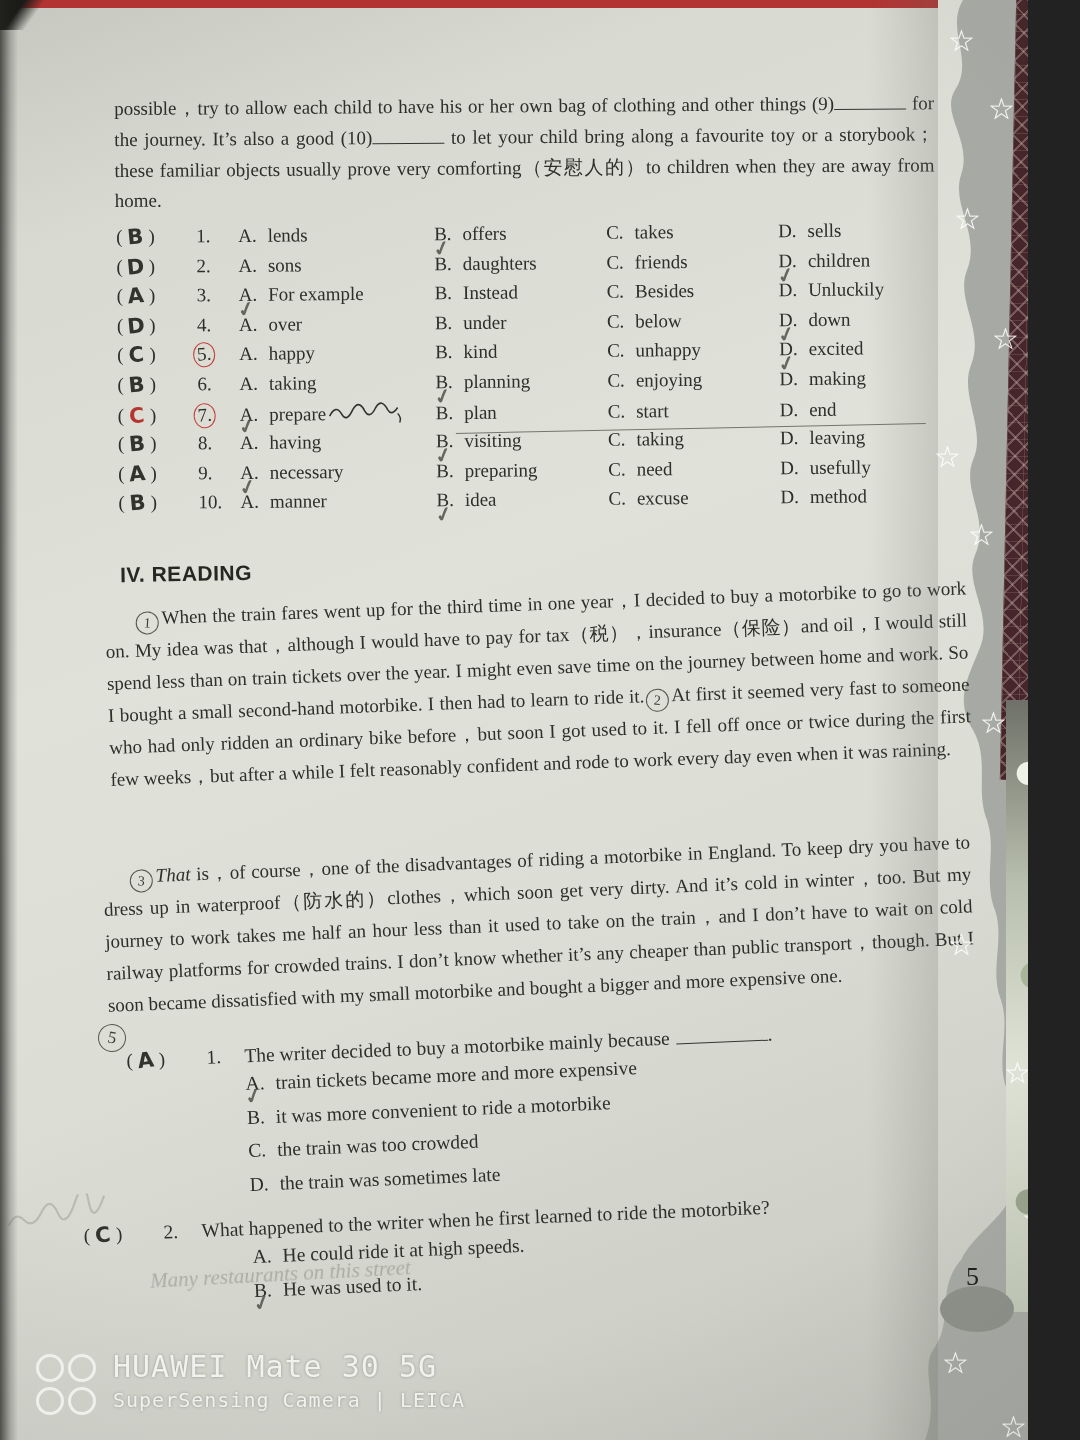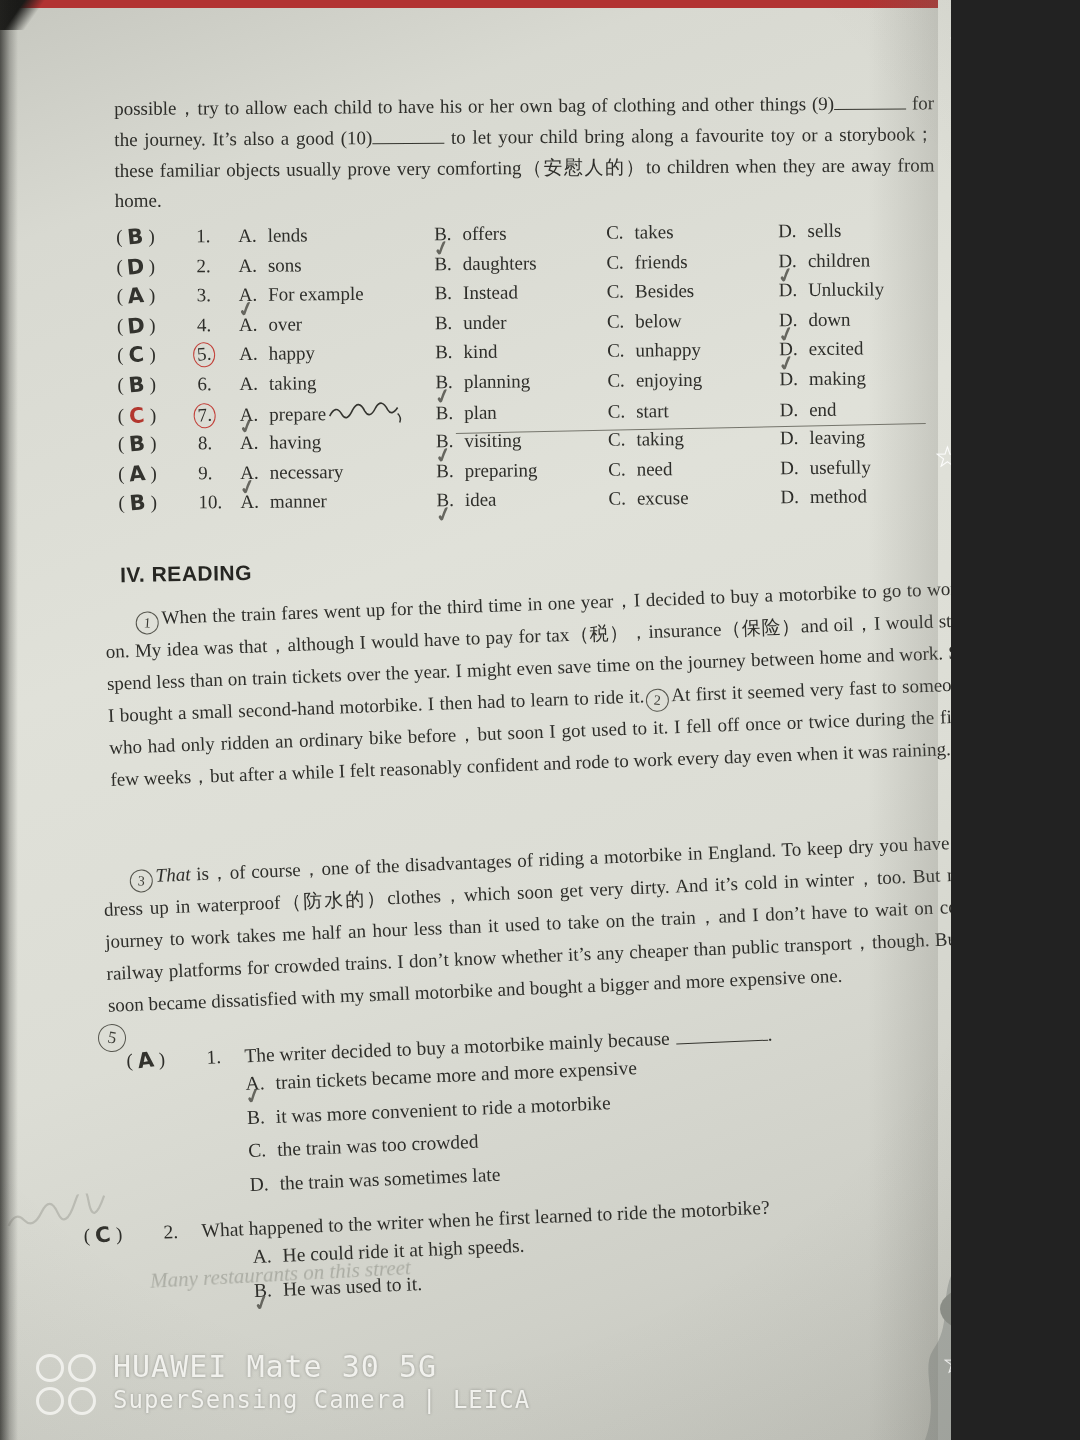--- a/index.html
+++ b/index.html
@@ -1,18 +1,18 @@
 <!DOCTYPE html>
 <html><head>
 <meta charset="utf-8">
 <style>
   html,body{margin:0;padding:0;background:#222;}
-  .photo{position:relative;width:939px;height:1440px;overflow:hidden;
+  .photo{position:relative;width:1028px;height:1440px;overflow:hidden;
     font-family:"Liberation Serif",serif;color:#2e2e2a;
-    background:linear-gradient(160deg,#c6c7bf 0%,#d8d9d1 14%,#e0e1d9 40%,#dcddd5 62%,#cfd0c8 85%,#c2c3bb 100%);padding-left:12px;}
+    background:linear-gradient(160deg,#c6c7bf 0%,#d8d9d1 14%,#e0e1d9 40%,#dcddd5 62%,#cfd0c8 85%,#c2c3bb 100%);}
   .overlay{position:absolute;inset:0;z-index:5;pointer-events:none;
     background:radial-gradient(120% 95% at 45% 42%,rgba(0,0,0,0) 55%,rgba(55,55,50,.14) 100%);}
   .red-strip{position:absolute;left:0;top:0;width:938px;height:8px;background:#b23332;z-index:2;}
   .corner-black{position:absolute;left:0;top:0;width:52px;height:30px;z-index:2;
     background:linear-gradient(125deg,#1a1a18 0%,#1a1a18 34%,rgba(26,26,24,0) 62%);}
   .left-edge{position:absolute;left:0;top:0;width:18px;height:1440px;z-index:2;
     background:linear-gradient(to right,rgba(35,35,32,.75),rgba(35,35,32,.25) 55%,rgba(35,35,32,0));}
 
   .star-band{position:absolute;left:915px;top:0;width:165px;height:1440px;z-index:1;}
   .fabric{position:absolute;left:1008px;top:0;width:72px;height:780px;z-index:2;transform:skewX(-1.2deg);
@@ -88,21 +88,21 @@
   .ghost-note{position:absolute;left:150px;top:1262px;z-index:3;font-style:italic;font-size:21px;
     color:rgba(110,112,102,.4);transform:rotate(-3deg);filter:blur(.6px);white-space:nowrap;}
   .ghost-squiggle{position:absolute;left:4px;top:1196px;z-index:3;transform:rotate(-6deg);opacity:.8;}
 
   .watermark{position:absolute;left:36px;top:1350px;z-index:6;display:flex;align-items:flex-start;
     font-family:"DejaVu Sans Mono",monospace;color:#f1f1ed;text-shadow:0 0 3px rgba(40,40,36,.35);}
   .wm-logo{display:grid;grid-template-columns:repeat(2,27px);grid-template-rows:repeat(2,29px);
     gap:4px 5px;margin-right:18px;margin-top:4px;}
   .wm-circle{width:22px;height:22px;border:3px solid #efefeb;border-radius:50%;}
   .wm-line1{font-size:30px;letter-spacing:1px;line-height:34px;}
-  .wm-line2{font-size:24px;letter-spacing:1px;line-height:32px;}
+  .wm-line2{font-size:20px;letter-spacing:1px;line-height:32px;}
 </style>
 </head>
 <body>
 
 <div class="photo">
 
   <div class="red-strip"></div>
   <div class="corner-black"></div>
   <div class="left-edge"></div>
 

